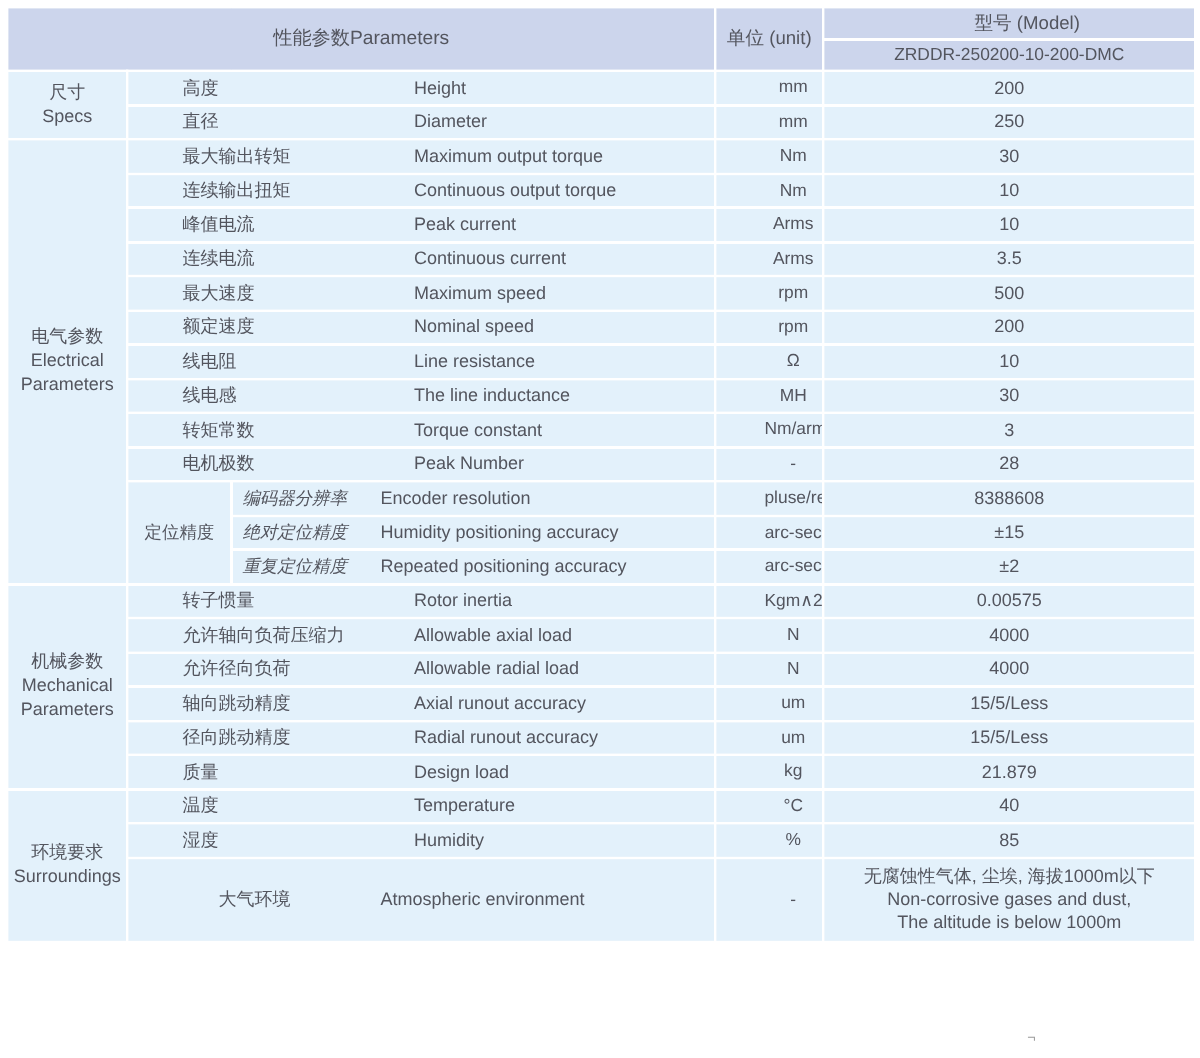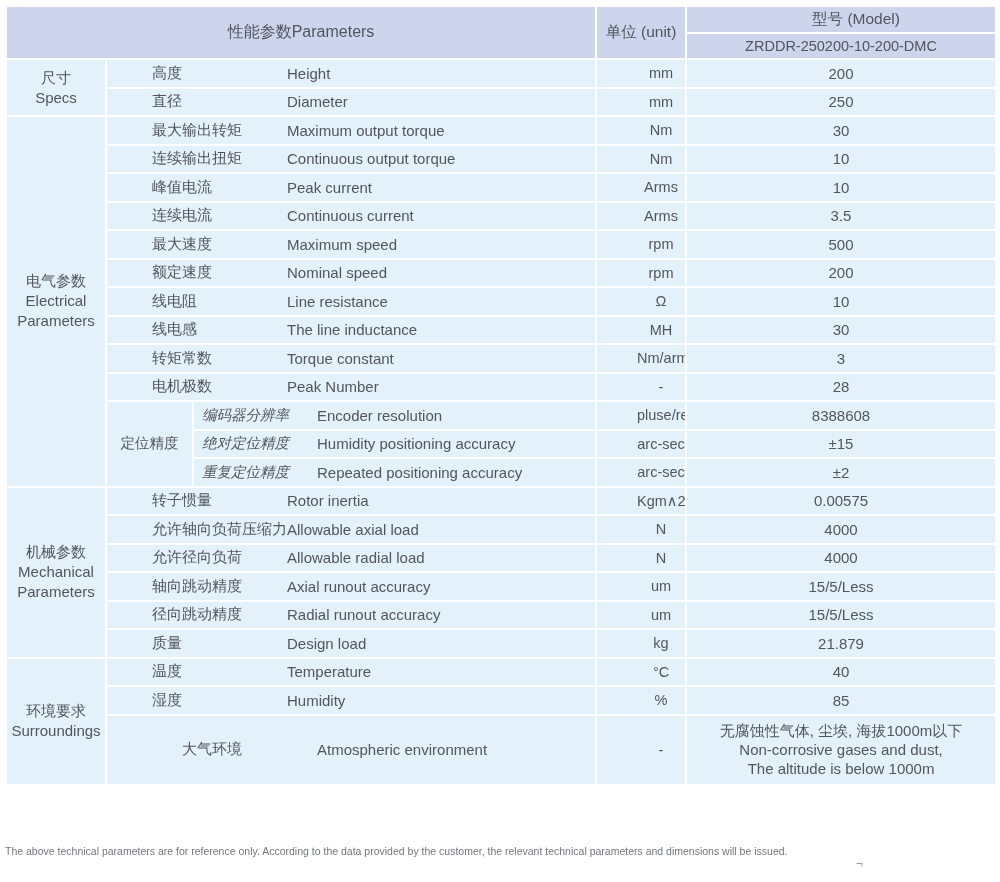--- a/index.html
+++ b/index.html
@@ -21,21 +21,21 @@
   tr.hdr td{background:#ccd5ec;text-align:center;}
   td.h-params{font-size:16px;}
   td.h-unit{font-size:15.5px;}
   td.h-model{font-size:15.5px;height:25px;padding-left:30px;}
   td.h-modelval{font-size:14.5px;height:24px;}
   
   td.section{text-align:center;line-height:20px;font-size:15px;}
   td.group{text-align:center;font-size:14.5px;}
   
   .lrow{display:flex;align-items:center;width:100%;}
-  .cn{width:180px;padding-left:45px;box-sizing:border-box;flex:none;}
+  .cn{width:238px;padding-left:45px;box-sizing:border-box;flex:none;}
   .cn-c{width:210px;text-align:center;flex:none;}
   .cn2{width:123px;padding-left:8px;box-sizing:border-box;flex:none;font-size:14.5px;font-style:italic;}
   .en{flex:1;text-align:left;}
   td.unit{text-align:center;font-size:14.5px;padding-left:40px;}
   td.val{text-align:center;}
   tr.tall td{height:68px;}
   .vline{display:block;line-height:19px;text-align:center;}
   
   .footer{position:absolute;left:5px;top:845px;width:990px;}
   .foot-cn{font-size:11px;color:#55565e;line-height:12px;}
@@ -329,15 +329,14 @@
     <td class="val">
       <span class="vline">无腐蚀性气体, 尘埃, 海拔1000m以下</span>
       <span class="vline">Non-corrosive gases and dust,</span>
       <span class="vline">The altitude is below 1000m</span>
     </td>
   </tr>
 </tbody>
   </table>
 
 <div class="footer">
-  <div class="foot-en">The above technical parameters are for reference only. According to the data provided by the customer, the relevant technical parameters and dimensions will be issued.</div>
 </div>
 <span class="corner-mark">¬</span>
 
 </body></html>

